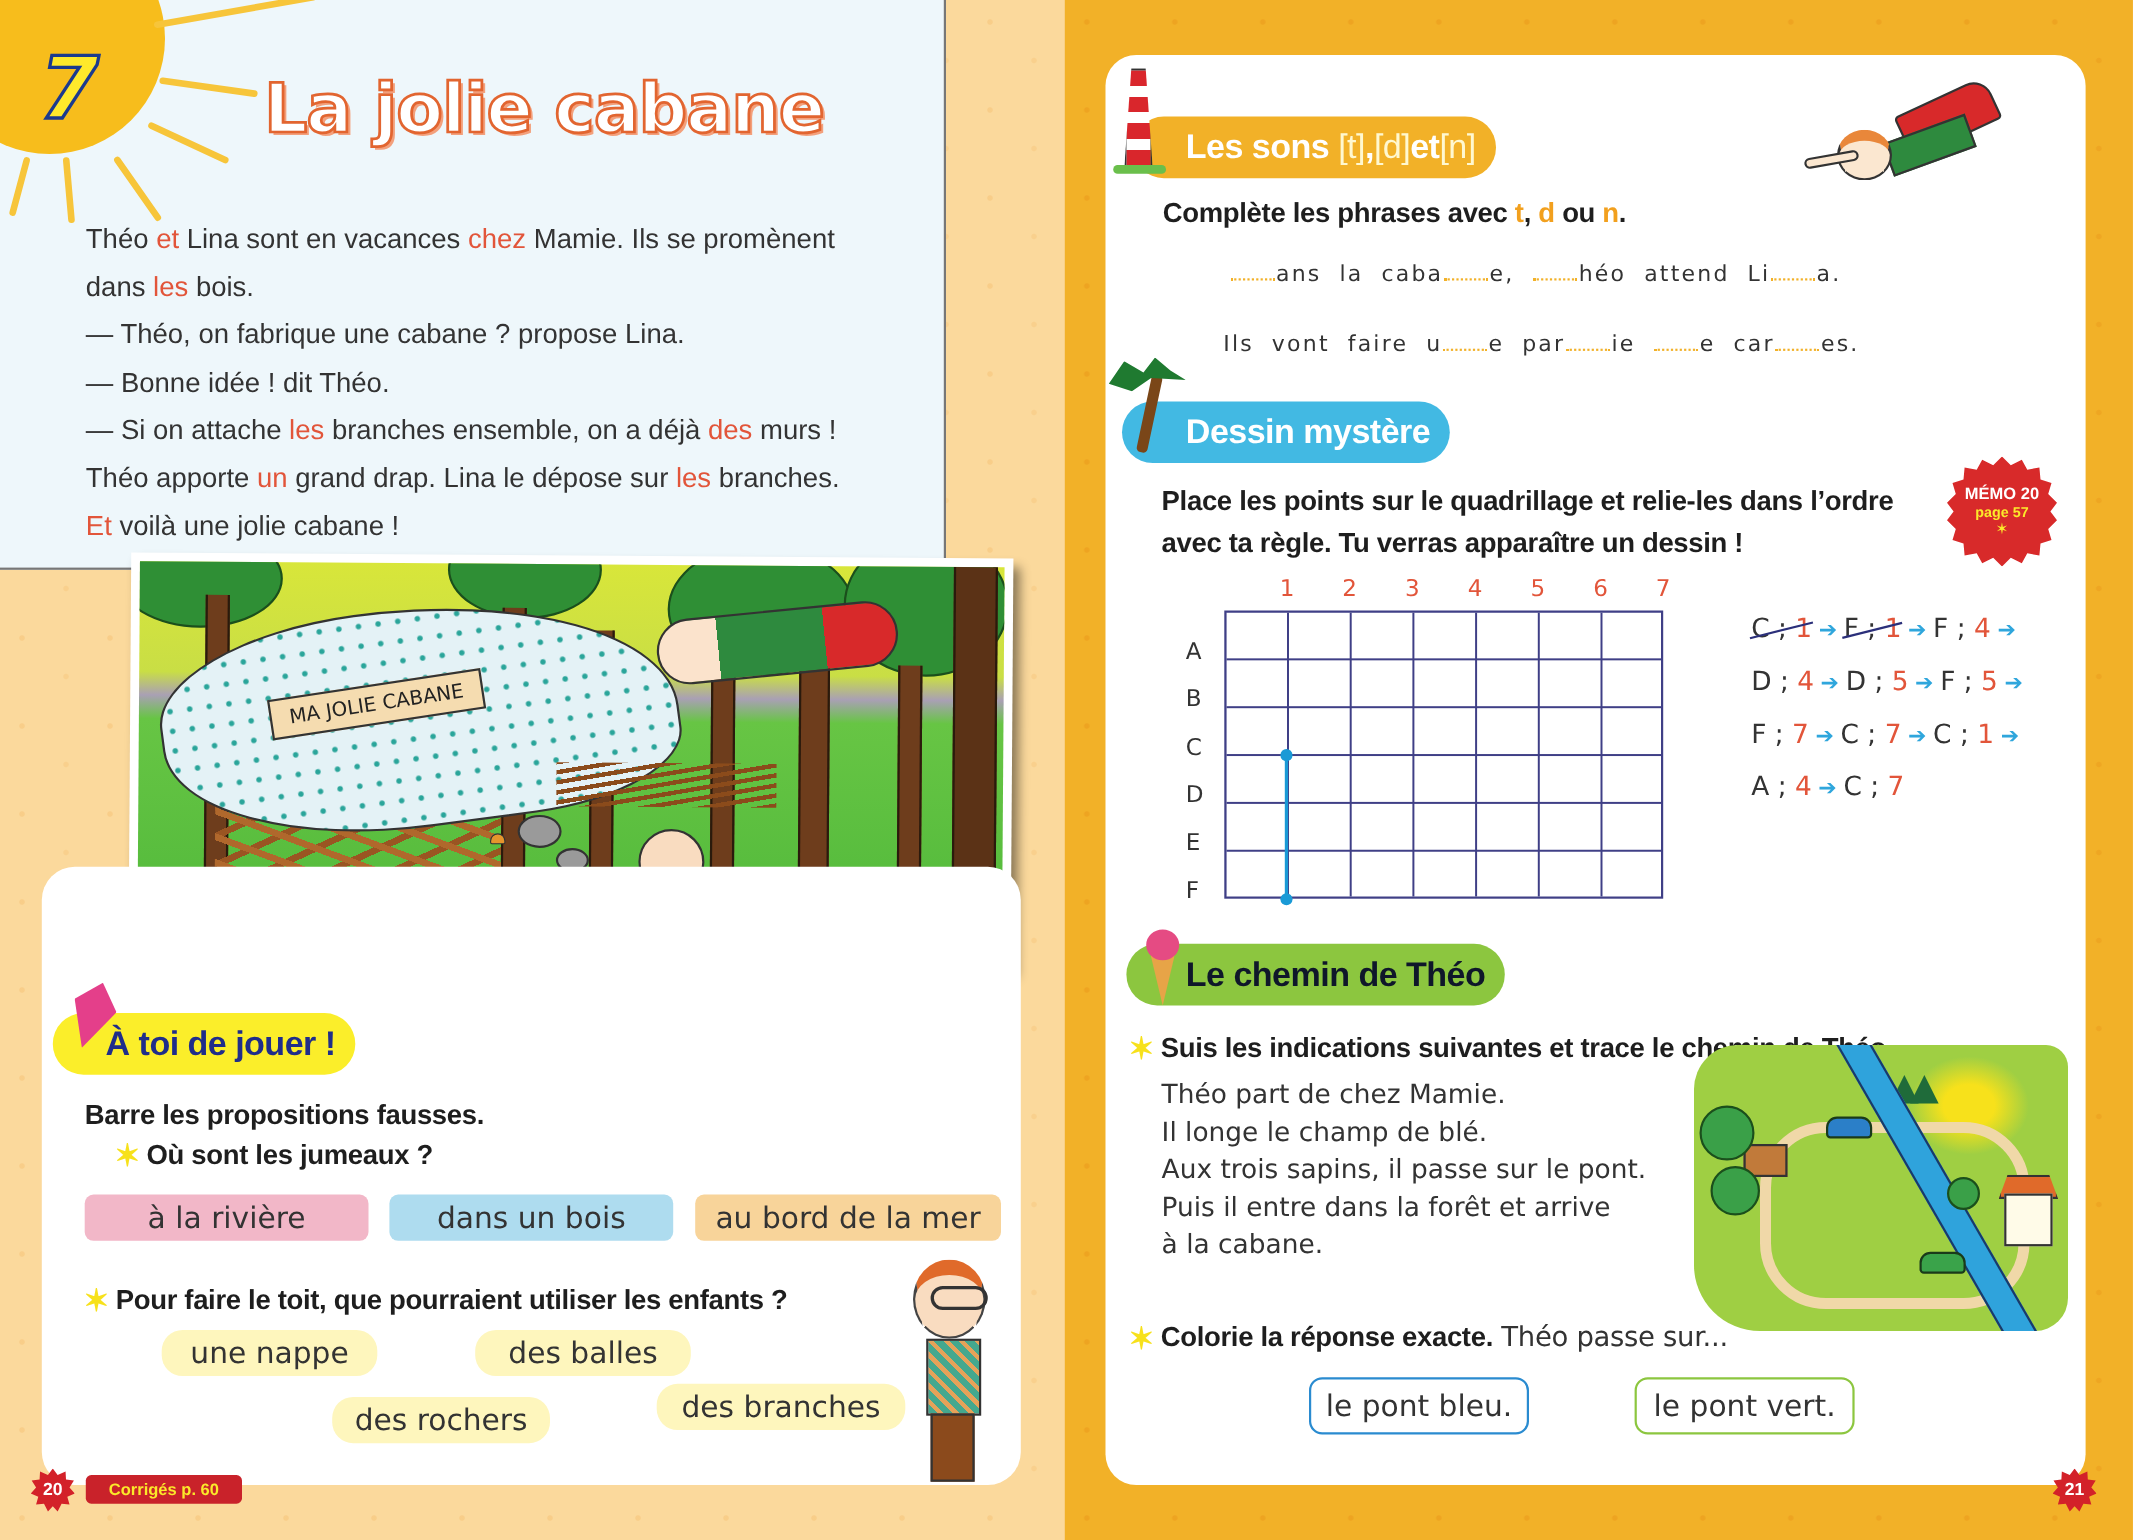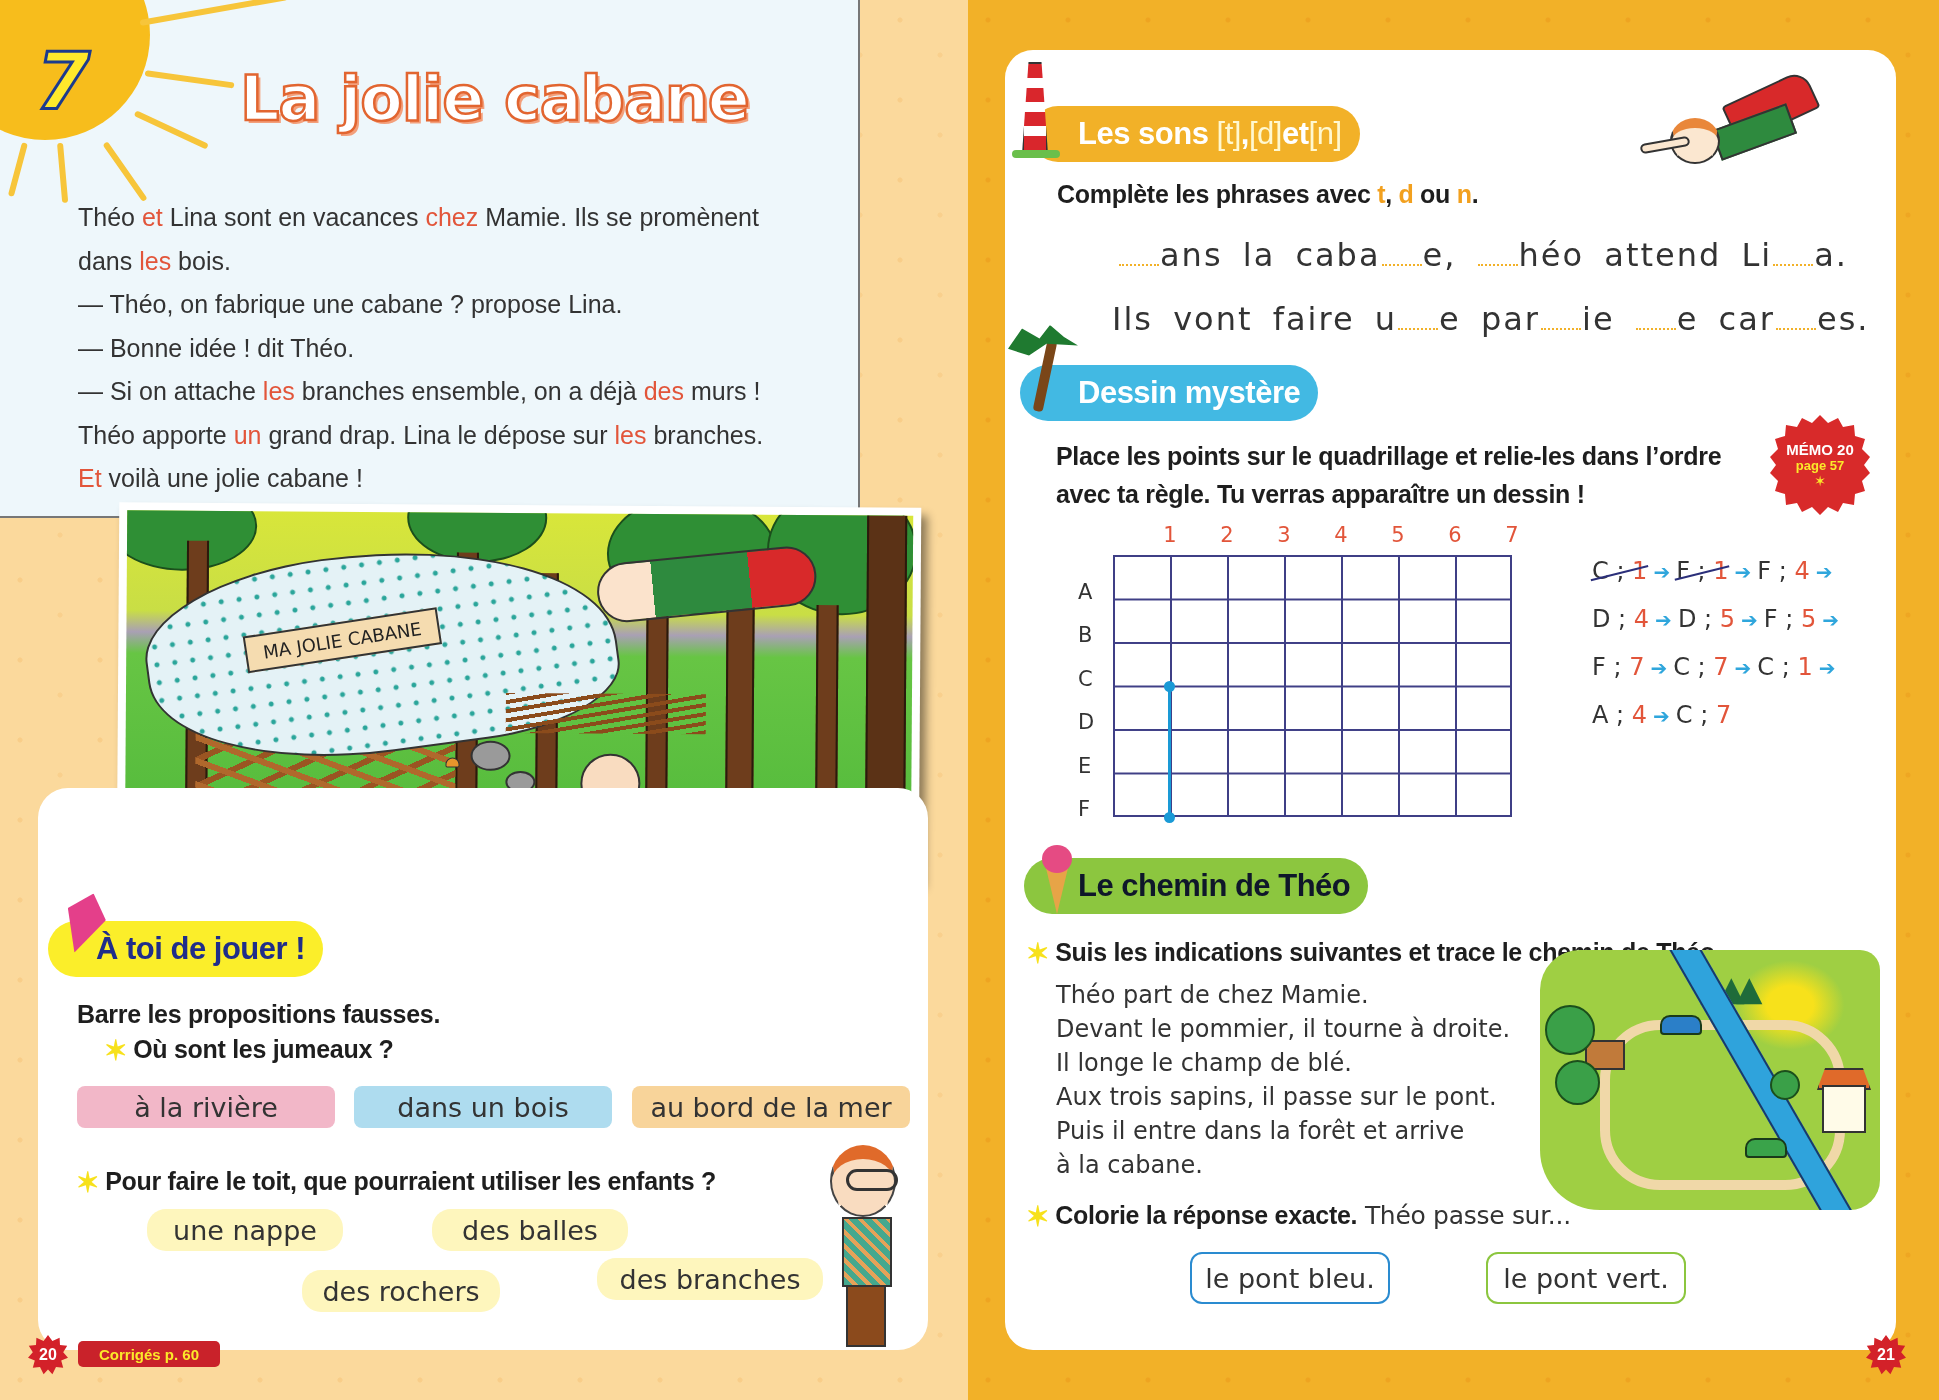--- a/index.html
+++ b/index.html
@@ -91,21 +91,21 @@
   .palm-trunk { position: absolute; left: 1040px; top: 340px; width: 10px; height: 72px; background: #7a4618; transform: rotate(12deg); border-radius: 4px; }
   .palm-leaves { position: absolute; left: 1008px; top: 325px; width: 70px; height: 34px; background: #1f7a30; border-radius: 50% 50% 20% 20%; clip-path: polygon(0 70%, 20% 10%, 45% 40%, 60% 0, 80% 35%, 100% 60%, 55% 55%, 30% 90%); }
   .icecream-cone { position: absolute; left: 1046px; top: 868px; width: 22px; height: 46px; background: #e7a447; clip-path: polygon(0 0, 100% 0, 50% 100%); }
   .icecream-scoop { position: absolute; left: 1042px; top: 845px; width: 30px; height: 28px; border-radius: 50%; background: #e54b83; }
   .girl-fly2 { position: absolute; left: 1640px; top: 80px; width: 210px; height: 90px; }
   .gf-head { position: absolute; left: 30px; top: 38px; width: 50px; height: 46px; border-radius: 50%; background: #fbe7d0; border: 2px solid #333; border-top: 10px solid #e9873a; }
   .gf-body { position: absolute; left: 74px; top: 36px; width: 80px; height: 32px; background: #2e8a3e; border: 2px solid #333; transform: rotate(-20deg); }
   .gf-cape { position: absolute; left: 86px; top: 6px; width: 90px; height: 42px; background: #d8292a; border: 2px solid #333; transform: rotate(-25deg); border-radius: 4px 18px 4px 4px; }
   .gf-arms { position: absolute; left: 0; top: 60px; width: 50px; height: 10px; background: #fbe7d0; border: 2px solid #333; border-radius: 5px; transform: rotate(-10deg); }
 
-  .fill-line { font-family: "DejaVu Sans", sans-serif; font-size: 32px; color: #333; letter-spacing: 2px; word-spacing: 8px; }
+  .fill-line { font-family: "DejaVu Sans", sans-serif; font-size: 20px; color: #333; letter-spacing: 2px; word-spacing: 8px; }
   .blank { display: inline-block; width: 40px; border-bottom: 2px dotted #f2b128; margin: 0 1px; }
   .memo { position: absolute; left: 1770px; top: 415px; width: 100px; height: 100px; background: #d82a2a; display: flex; flex-direction: column; align-items: center; justify-content: center;
     clip-path: polygon(50% 0,58% 8%,68% 3%,73% 12%,84% 10%,85% 21%,95% 24%,92% 34%,100% 42%,94% 50%,100% 58%,92% 66%,95% 76%,85% 79%,84% 90%,73% 88%,68% 97%,58% 92%,50% 100%,42% 92%,32% 97%,27% 88%,16% 90%,15% 79%,5% 76%,8% 66%,0 58%,6% 50%,0 42%,8% 34%,5% 24%,15% 21%,16% 10%,27% 12%,32% 3%,42% 8%); }
   .memo-title { color: #fff; font-family: "Liberation Sans", sans-serif; font-weight: bold; font-size: 15px; }
   .memo-page { color: #fbe92a; font-family: "Liberation Sans", sans-serif; font-weight: bold; font-size: 13px; }
   .memo-star { color: #fbe92a; font-size: 14px; }
 
   .grid-wrap { position: absolute; left: 1060px; top: 515px; width: 480px; height: 320px; }
   .col-label { position: absolute; top: 8px; font-family: "DejaVu Sans", sans-serif; font-size: 21px; color: #e2553a; transform: translateX(-50%); }
   .row-label { position: absolute; left: 18px; font-family: "DejaVu Sans", sans-serif; font-size: 21px; color: #333; transform: translateY(-50%); }
@@ -307,21 +307,20 @@
 </div>
 <div class="icecream-cone"></div>
 <div class="icecream-scoop"></div>
 
 <div class="instr" style="left:1026px; top:937px;">
   <span class="star">✶</span><span>Suis les indications suivantes et trace le chemin de Théo.</span>
 </div>
 
 <div class="path-text">
   <span class="path-line">Théo part de chez Mamie.</span>
-  <span class="path-line">Devant le pommier, il tourne à droite.</span>
   <span class="path-line">Il longe le champ de blé.</span>
   <span class="path-line">Aux trois sapins, il passe sur le pont.</span>
   <span class="path-line">Puis il entre dans la forêt et arrive</span>
   <span class="path-line">à la cabane.</span>
 </div>
 
 <div class="map">
   <div class="wheat"></div>
   <div class="firs">▲▲▲</div>
   <div class="trail" style="left:60px; top:70px; width:245px; height:170px;"></div>

